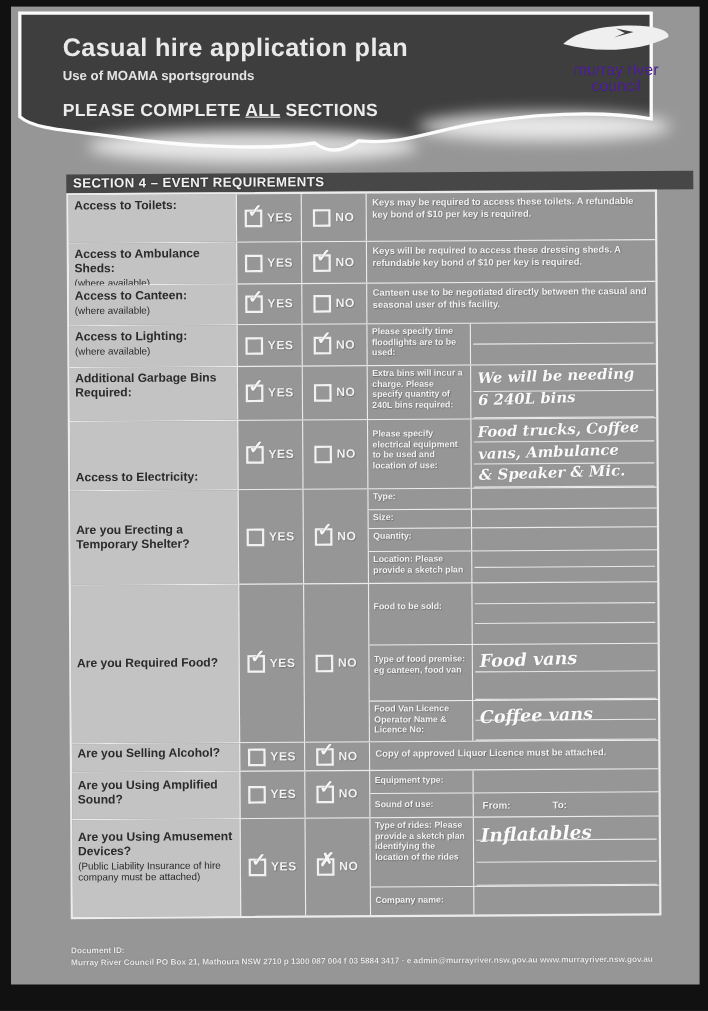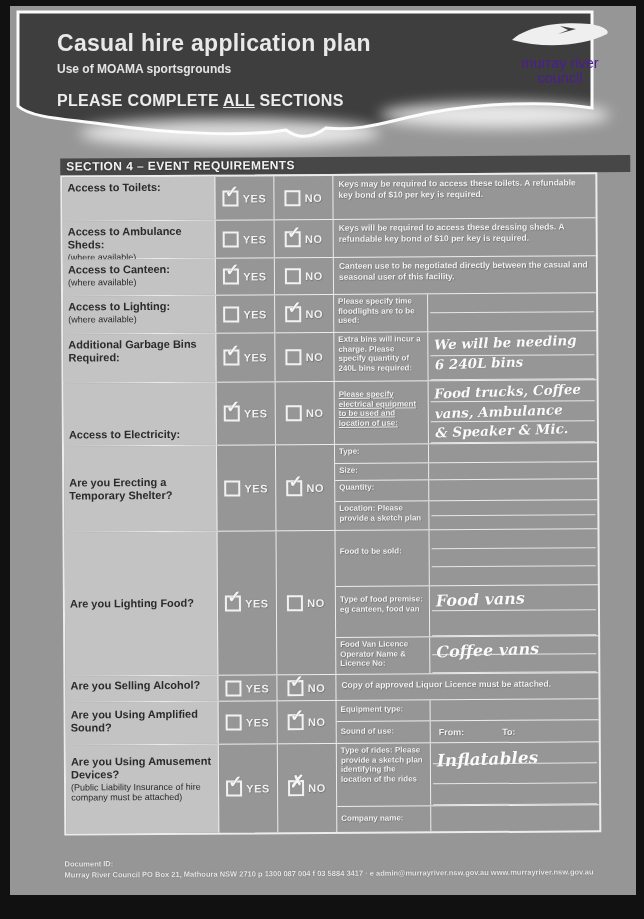--- a/index.html
+++ b/index.html
@@ -226,21 +226,21 @@
             <span class="cb-lab whitetx">YES</span>
           </div>
         <div class="cell c-no">
             <span class="cb-box">
               <span class="cb-mark"></span>
             </span>
             <span class="cb-lab whitetx">NO</span>
           </div>
         <div class="cell c-rest" style="border-right:none;">
           <div class="subrow">
-            <div class="s-note whitetx" style="padding-top:8px;text-decoration:underline;">Please specify electrical equipment to be used and location of use:</div>
+            <div class="s-note whitetx" style="padding-top:8px;">Please specify electrical equipment to be used and location of use:</div>
             <div class="s-ans">
               <div class="line"></div>
                 <div class="line"></div>
                 <div class="line"></div>
               <div class="hand">
                 <div>Food trucks, Coffee</div>
                 <div>vans, Ambulance</div>
                 <div>&amp; Speaker &amp; Mic.</div>
               </div>
             </div>
@@ -288,21 +288,21 @@
               <div class="s-ans">
                 <div class="line"></div>
                 <div class="line"></div>
               </div>
             </div>
         </div>
       </div>
 
       <div class="row" style="height:143px;">
         <div class="cell c-label" style="display:flex;align-items:center;">
-            <div class="lbl">Are you Lighting Food?</div>
+            <div class="lbl">Are you Required Food?</div>
           </div>
         <div class="cell c-yes">
             <span class="cb-box">
               <span class="cb-mark">✓</span>
             </span>
             <span class="cb-lab whitetx">YES</span>
           </div>
         <div class="cell c-no">
             <span class="cb-box">
               <span class="cb-mark"></span>

